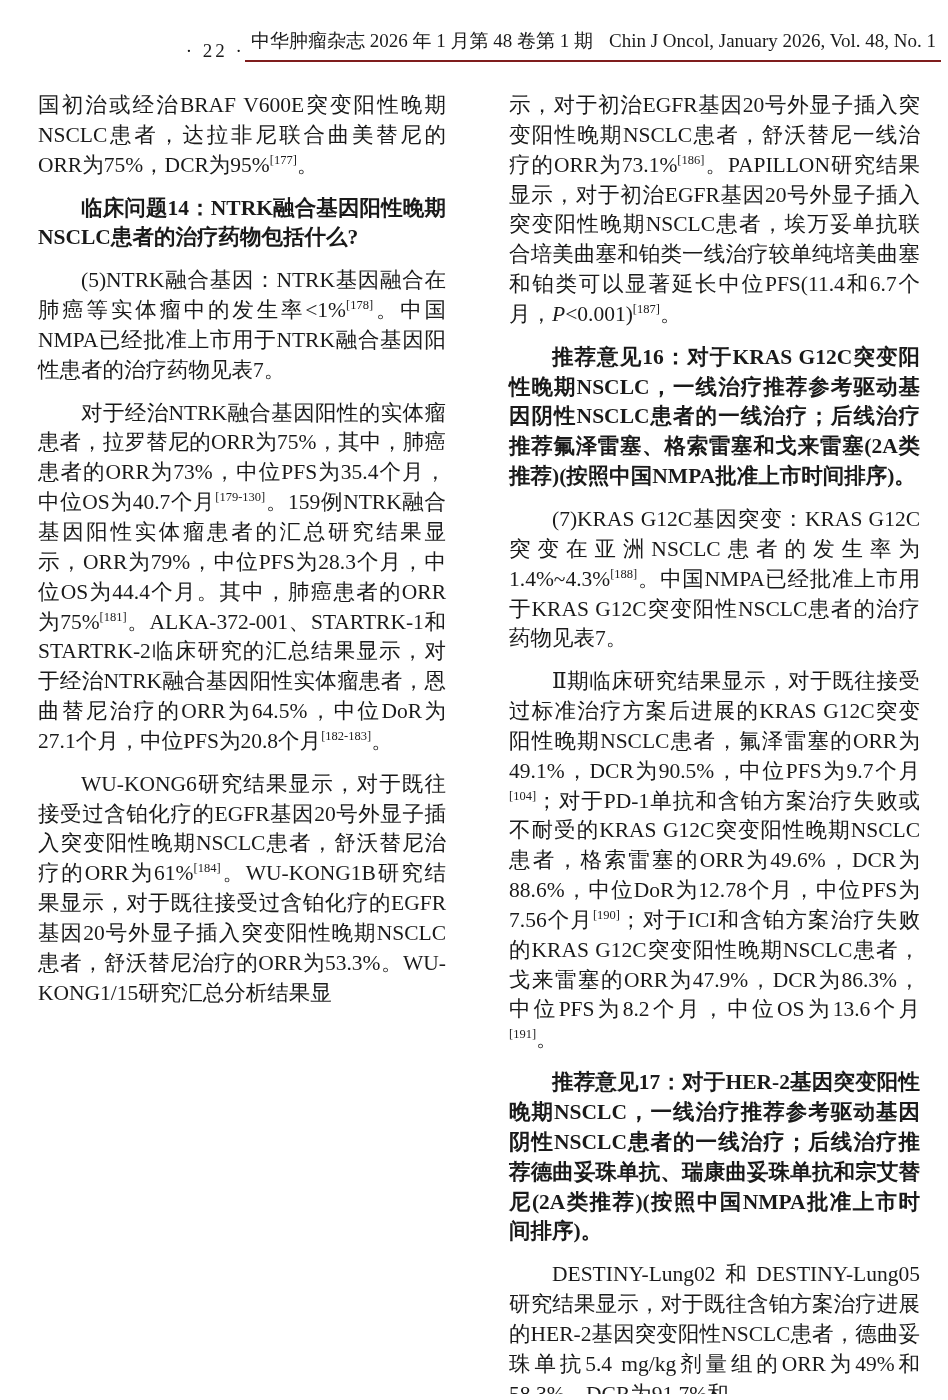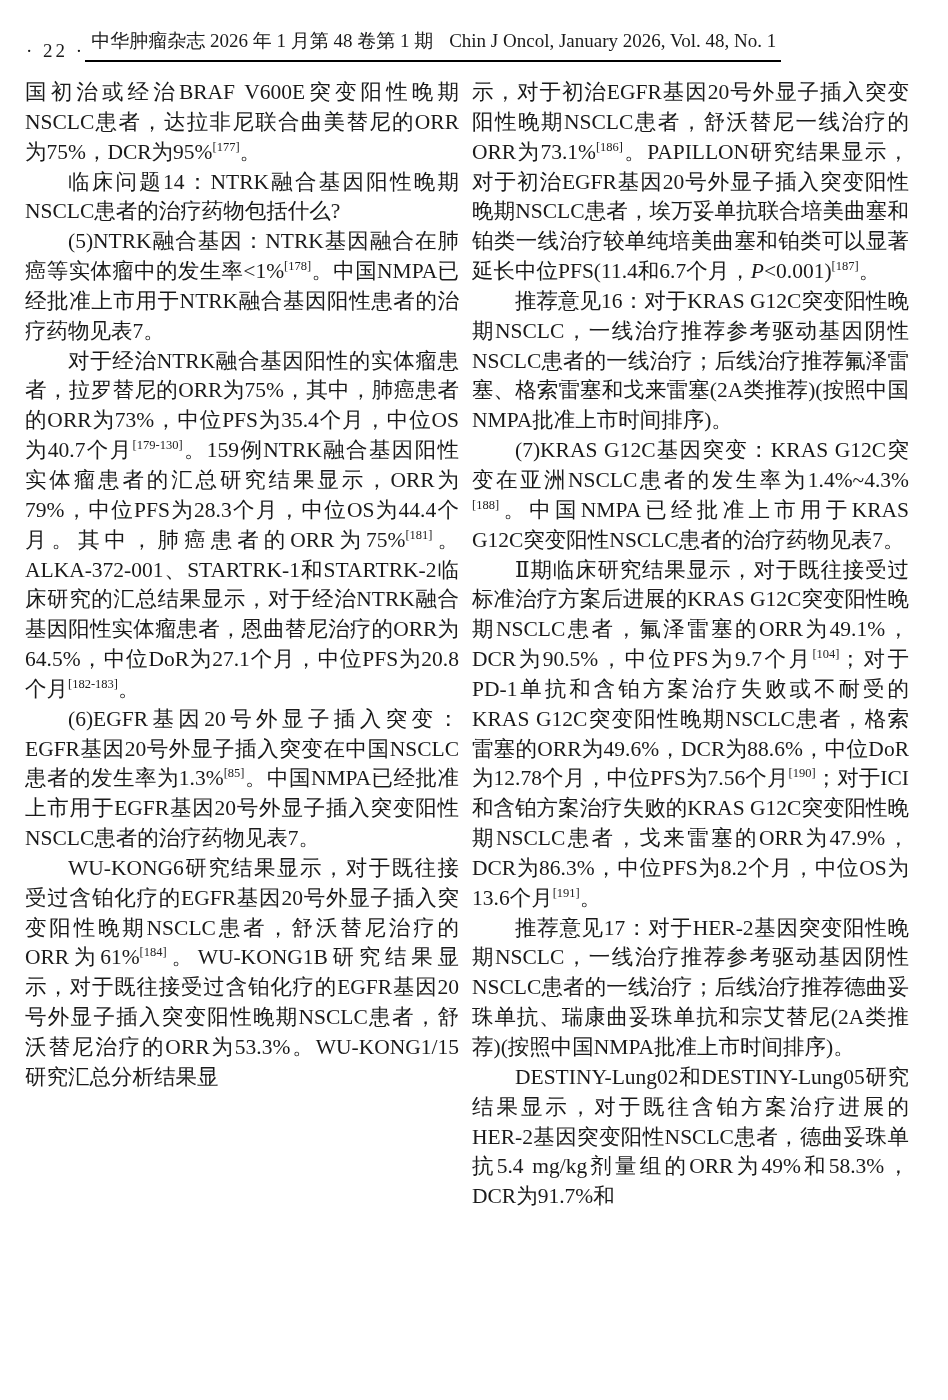--- a/index.html
+++ b/index.html
@@ -10,47 +10,47 @@
     color:#1a1a1a;
     font-family:"Liberation Serif","DejaVu Serif",serif;
     overflow:hidden;
     margin:0 auto;
   }
   
   .runhead{
     position:absolute;
     top:28px;left:24px;right:7px;
     display:flex;
-    justify-content:flex-start;
+    justify-content:flex-end;
     align-items:flex-end;
     font-size:19px;
     white-space:nowrap;
   }
   .pageno{letter-spacing:3px;padding-left:2px;}
   .jtitle{
-    border-bottom:2px solid #000000;
+    border-bottom:2px solid #7f1d1d;
     padding:0 5px 6px 6px;
     font-family:Liberation Serif, serif;
   }
   .jtitle .cn{margin-right:16px;}
   
   .col{
     position:absolute;
     top:78px;
     height:1316px;
     overflow:hidden;
     font-size:21.5px;
     line-height:29.85px;
     text-align:justify;
   }
   .col.left{left:25px;width:434px;}
-  .col.right{left:472px;width:437px;}
-  .col p{margin:0;padding:0;}
+  .col.right{left:496px;width:437px;}
+  .col p{margin:13px;padding:0;}
   .col p.indent{text-indent:2em;}
-  .col p.bold{font-weight:400;}
+  .col p.bold{font-weight:700;}
   sup{
     font-size:12.5px;
     line-height:0;
     vertical-align:super;
     letter-spacing:0;
   }
   i{font-style:italic;}
 </style>
 </head>
 <body>
@@ -62,21 +62,20 @@
     <span class="jtitle">
       <span class="cn">中华肿瘤杂志 2026 年 1 月第 48 卷第 1 期</span><span class="en">Chin J Oncol, January 2026, Vol. 48, No. 1</span>
     </span>
   </div>
 
   <section class="col left">
       <p class="">国初治或经治BRAF V600E突变阳性晚期NSCLC患者，达拉非尼联合曲美替尼的ORR为75%，DCR为95%<sup>[177]</sup>。</p>
       <p class="bold indent">临床问题14：NTRK融合基因阳性晚期NSCLC患者的治疗药物包括什么?</p>
       <p class="indent">(5)NTRK融合基因：NTRK基因融合在肺癌等实体瘤中的发生率&lt;1%<sup>[178]</sup>。中国NMPA已经批准上市用于NTRK融合基因阳性患者的治疗药物见表7。</p>
       <p class="indent">对于经治NTRK融合基因阳性的实体瘤患者，拉罗替尼的ORR为75%，其中，肺癌患者的ORR为73%，中位PFS为35.4个月，中位OS为40.7个月<sup>[179-130]</sup>。159例NTRK融合基因阳性实体瘤患者的汇总研究结果显示，ORR为79%，中位PFS为28.3个月，中位OS为44.4个月。其中，肺癌患者的ORR为75%<sup>[181]</sup>。ALKA-372-001、STARTRK-1和STARTRK-2临床研究的汇总结果显示，对于经治NTRK融合基因阳性实体瘤患者，恩曲替尼治疗的ORR为64.5%，中位DoR为27.1个月，中位PFS为20.8个月<sup>[182-183]</sup>。</p>
-      <p class="indent">(6)EGFR基因20号外显子插入突变：EGFR基因20号外显子插入突变在中国NSCLC患者的发生率为1.3%<sup>[85]</sup>。中国NMPA已经批准上市用于EGFR基因20号外显子插入突变阳性NSCLC患者的治疗药物见表7。</p>
       <p class="indent">WU-KONG6研究结果显示，对于既往接受过含铂化疗的EGFR基因20号外显子插入突变阳性晚期NSCLC患者，舒沃替尼治疗的ORR为61%<sup>[184]</sup>。WU-KONG1B研究结果显示，对于既往接受过含铂化疗的EGFR基因20号外显子插入突变阳性晚期NSCLC患者，舒沃替尼治疗的ORR为53.3%。WU-KONG1/15研究汇总分析结果显</p>
     </section>
 
   <section class="col right">
       <p class="">示，对于初治EGFR基因20号外显子插入突变阳性晚期NSCLC患者，舒沃替尼一线治疗的ORR为73.1%<sup>[186]</sup>。PAPILLON研究结果显示，对于初治EGFR基因20号外显子插入突变阳性晚期NSCLC患者，埃万妥单抗联合培美曲塞和铂类一线治疗较单纯培美曲塞和铂类可以显著延长中位PFS(11.4和6.7个月，<i>P</i>&lt;0.001)<sup>[187]</sup>。</p>
       <p class="bold indent">推荐意见16：对于KRAS G12C突变阳性晚期NSCLC，一线治疗推荐参考驱动基因阴性NSCLC患者的一线治疗；后线治疗推荐氟泽雷塞、格索雷塞和戈来雷塞(2A类推荐)(按照中国NMPA批准上市时间排序)。</p>
       <p class="indent">(7)KRAS G12C基因突变：KRAS G12C突变在亚洲NSCLC患者的发生率为1.4%~4.3%<sup>[188]</sup>。中国NMPA已经批准上市用于KRAS G12C突变阳性NSCLC患者的治疗药物见表7。</p>
       <p class="indent">Ⅱ期临床研究结果显示，对于既往接受过标准治疗方案后进展的KRAS G12C突变阳性晚期NSCLC患者，氟泽雷塞的ORR为49.1%，DCR为90.5%，中位PFS为9.7个月<sup>[104]</sup>；对于PD-1单抗和含铂方案治疗失败或不耐受的KRAS G12C突变阳性晚期NSCLC患者，格索雷塞的ORR为49.6%，DCR为88.6%，中位DoR为12.78个月，中位PFS为7.56个月<sup>[190]</sup>；对于ICI和含铂方案治疗失败的KRAS G12C突变阳性晚期NSCLC患者，戈来雷塞的ORR为47.9%，DCR为86.3%，中位PFS为8.2个月，中位OS为13.6个月<sup>[191]</sup>。</p>
       <p class="bold indent">推荐意见17：对于HER-2基因突变阳性晚期NSCLC，一线治疗推荐参考驱动基因阴性NSCLC患者的一线治疗；后线治疗推荐德曲妥珠单抗、瑞康曲妥珠单抗和宗艾替尼(2A类推荐)(按照中国NMPA批准上市时间排序)。</p>
       <p class="indent">DESTINY-Lung02和DESTINY-Lung05研究结果显示，对于既往含铂方案治疗进展的HER-2基因突变阳性NSCLC患者，德曲妥珠单抗5.4 mg/kg剂量组的ORR为49%和58.3%，DCR为91.7%和</p>

